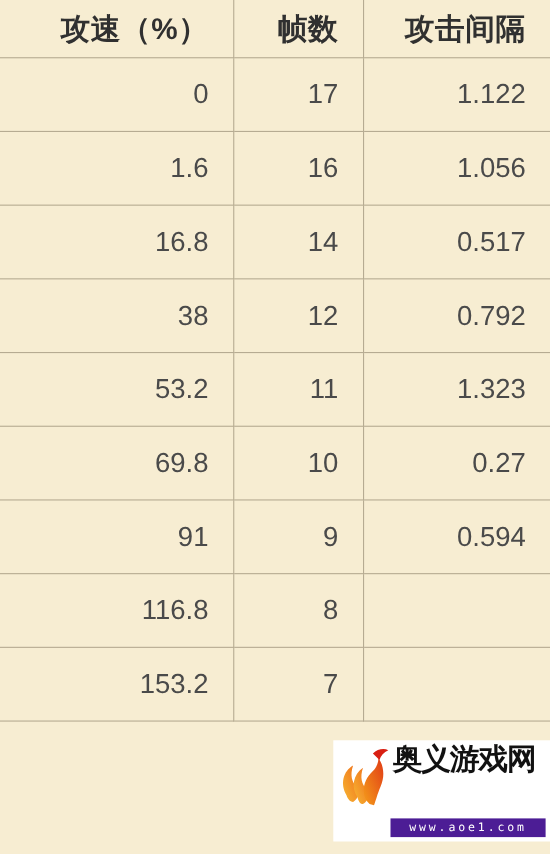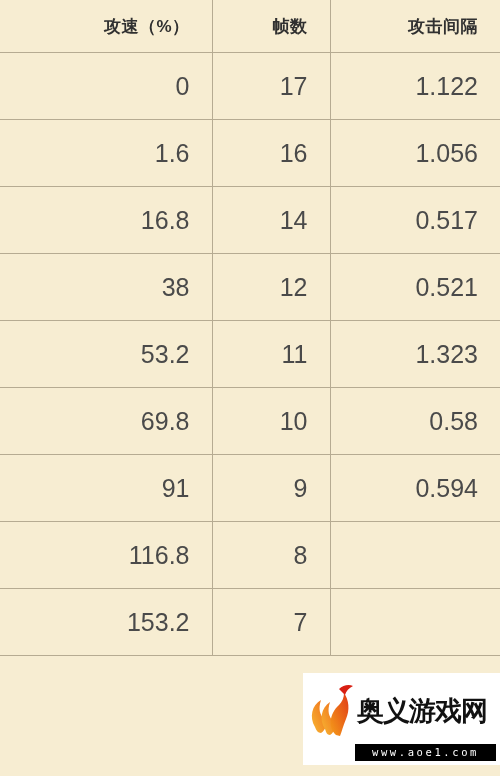--- a/index.html
+++ b/index.html
@@ -36,21 +36,21 @@
     padding: 0 22px 0 8px;
   }
 
   .stat-table th:last-child,
   .stat-table td:last-child {
     border-right: none;
   }
 
   .stat-table thead th {
     height: 52px;
-    font-size: 17px;
+    font-size: 27px;
     font-weight: bold;
     color: #303030;
     letter-spacing: 0.5px;
   }
 
   .stat-table tbody td {
     height: 66px;
     font-size: 25px;
     font-weight: 400;
     color: #4a4a4a;
@@ -66,21 +66,20 @@
     background: #ffffff;
     overflow: hidden;
     display: flex;
     flex-direction: column;
     justify-content: center;
     box-sizing: border-box;
     padding: 4px 2px 4px 6px;
   }
   .wm-top {
     display: flex;
-    align-items: center;
     flex: 1;
   }
   .wm-logo {
     width: 46px;
     height: 58px;
     flex: 0 0 46px;
     position: relative;
   }
   .wm-logo svg { display: block; }
   .wm-brand {
@@ -88,21 +87,21 @@
     font-family: "DejaVu Sans", "Liberation Sans", sans-serif;
     font-size: 27px;
     font-weight: bold;
     color: #111111;
     letter-spacing: -1px;
     line-height: 1;
     white-space: nowrap;
     padding-left: 2px;
   }
   .wm-url {
-    background: #000000;
+    background: #4c1d95;
     color: #ffffff;
     font-family: "DejaVu Sans Mono", "Liberation Mono", monospace;
     font-size: 10.5px;
     letter-spacing: 2.6px;
     text-align: center;
     padding: 2px 0 2px 0;
     margin-left: 46px;
     margin-right: 2px;
     line-height: 1.25;
     white-space: nowrap;
@@ -136,31 +135,31 @@
       <td>1.056</td>
     </tr>
     <tr>
       <td>16.8</td>
       <td>14</td>
       <td>0.517</td>
     </tr>
     <tr>
       <td>38</td>
       <td>12</td>
-      <td>0.521</td>
+      <td>0.792</td>
     </tr>
     <tr>
       <td>53.2</td>
       <td>11</td>
       <td>1.323</td>
     </tr>
     <tr>
       <td>69.8</td>
       <td>10</td>
-      <td>0.58</td>
+      <td>0.27</td>
     </tr>
     <tr>
       <td>91</td>
       <td>9</td>
       <td>0.594</td>
     </tr>
     <tr>
       <td>116.8</td>
       <td>8</td>
       <td></td>

